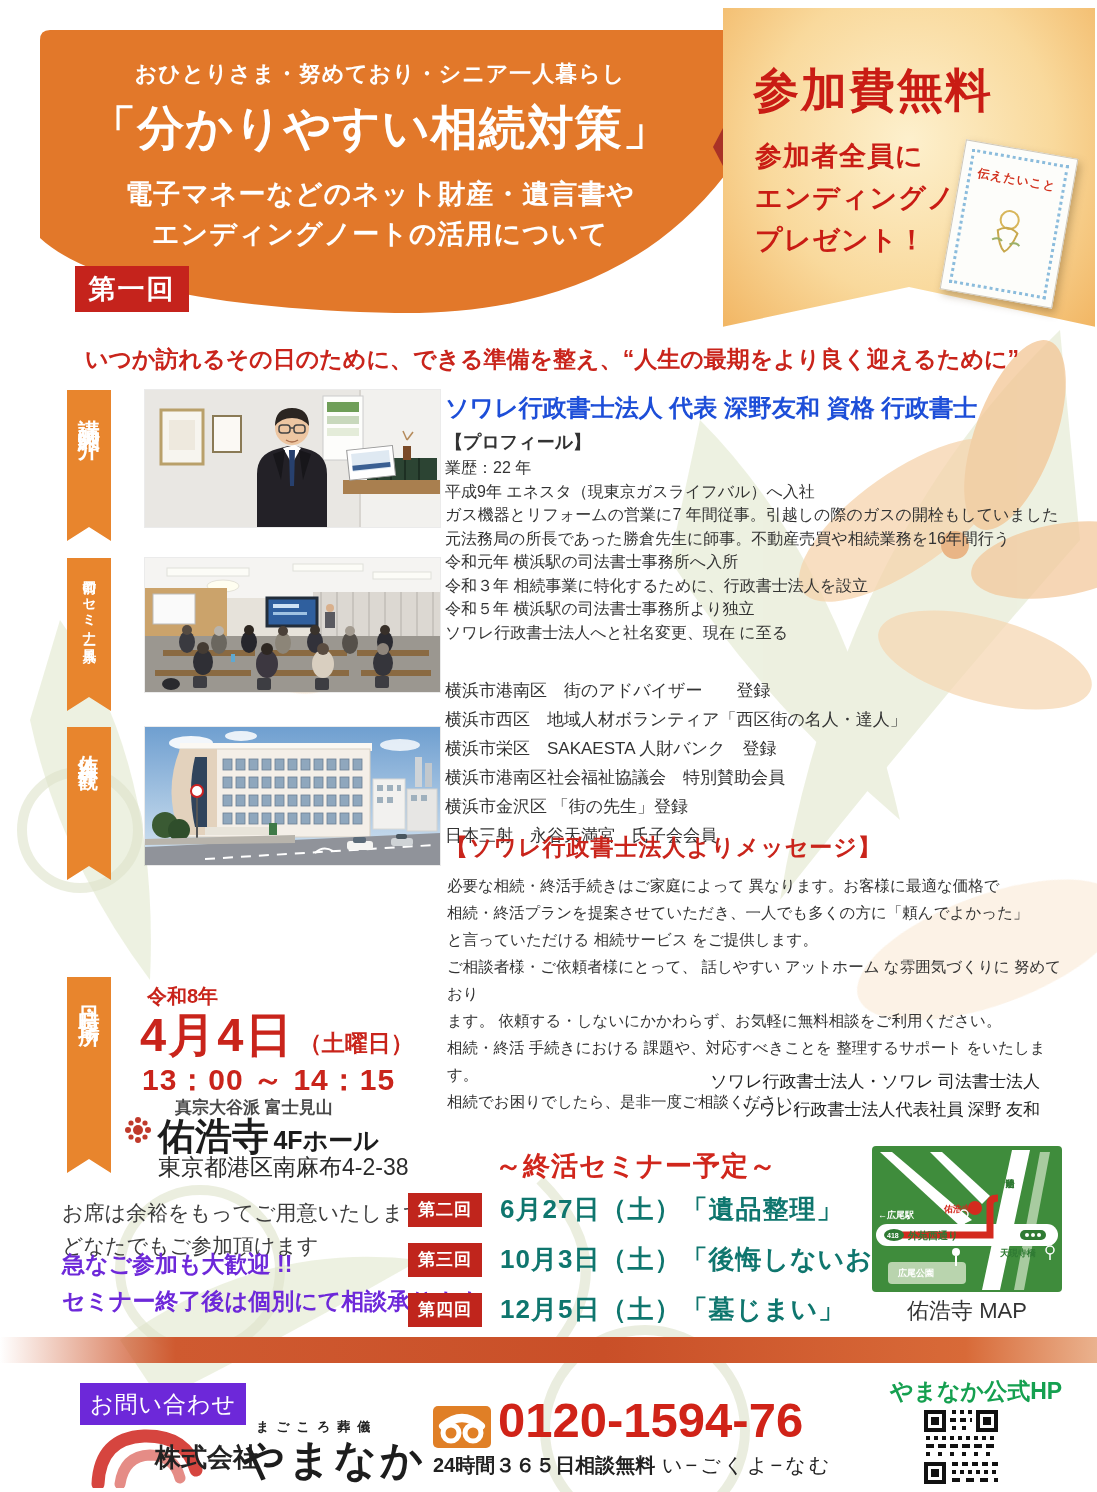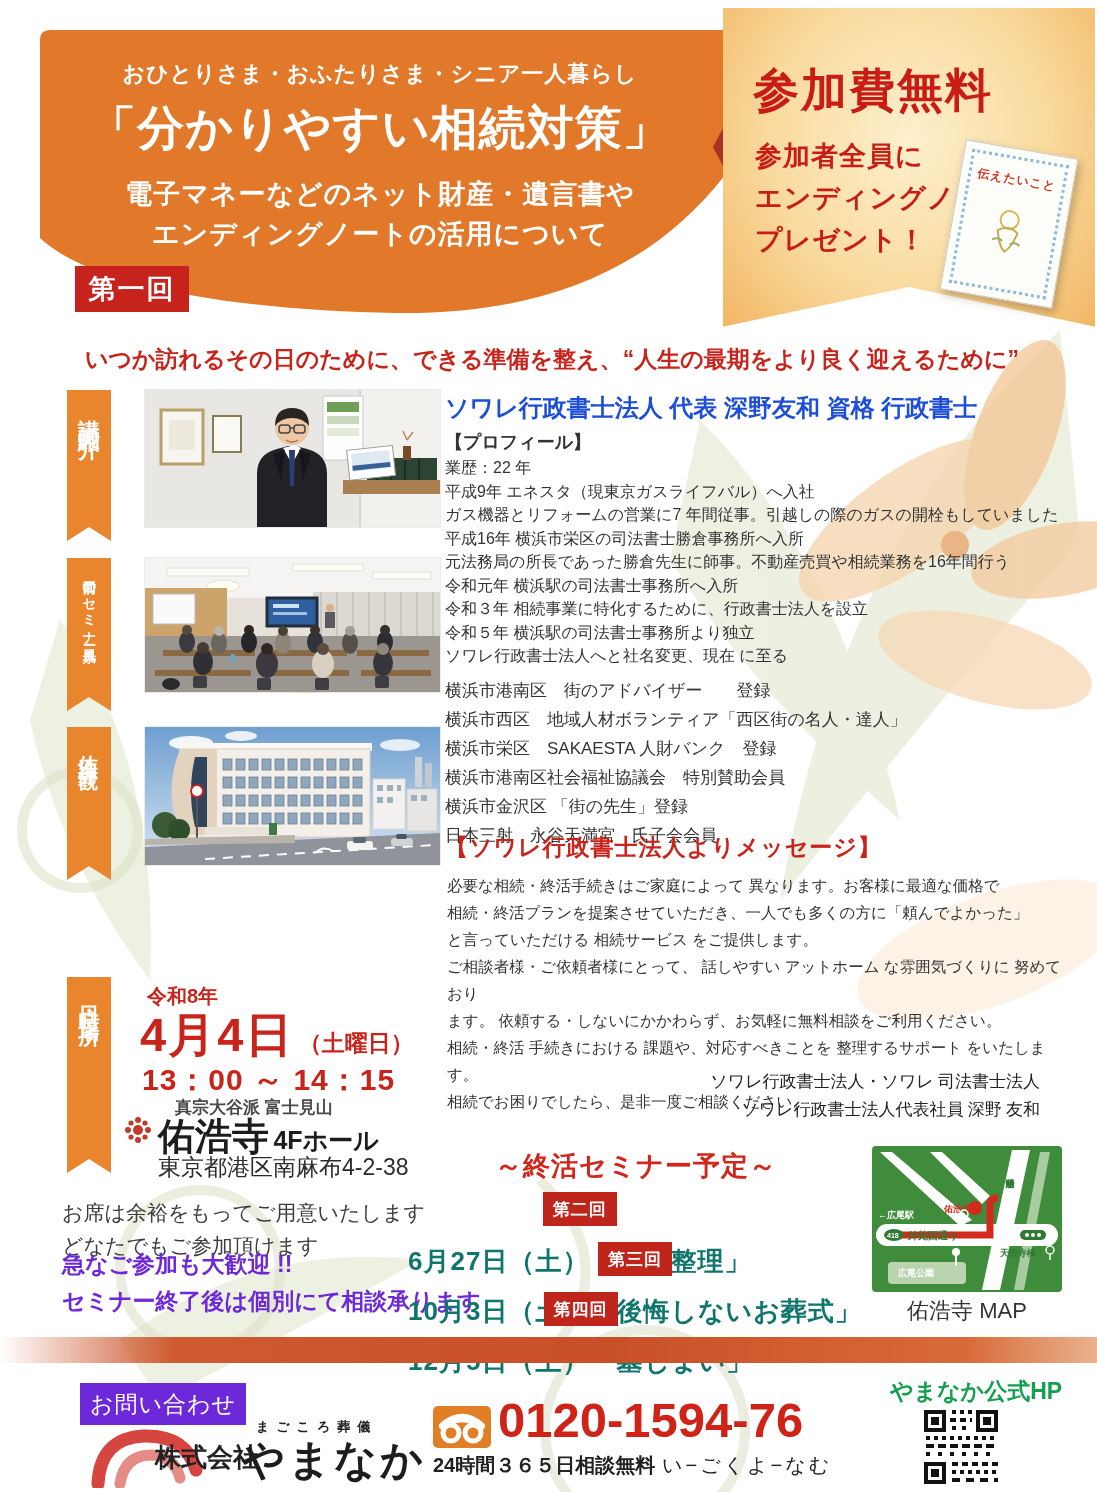--- a/index.html
+++ b/index.html
@@ -62,21 +62,21 @@
   .ev-venue{position:absolute;left:158px;top:1112px;color:#1c1c1c;}
   .ev-venue .v{font-size:37px;font-weight:900;font-family:"Liberation Serif","DejaVu Serif",serif;}
   .ev-venue .h{font-size:25px;font-weight:900;}
   .ev-addr{position:absolute;left:158px;top:1152px;font-size:23px;color:#2b2b2b;}
 
   .notes-gray{position:absolute;left:62px;top:1196px;font-size:21px;line-height:33px;color:#3c3c3c;}
   .notes-red{position:absolute;left:62px;top:1246px;font-size:23px;line-height:37px;font-weight:900;color:#6d28d9;}
 
   
   .sch-heading{position:absolute;left:495px;top:1148px;font-size:27px;font-weight:900;color:#d0261c;letter-spacing:1px;}
-  .sch-row{position:absolute;left:408px;display:flex;align-items:center;gap:18px;flex-direction:column;}
+  .sch-row{position:absolute;left:408px;display:flex;align-items:center;gap:18px;}
   .sch-badge{width:74px;height:34px;background:#c0251c;color:#fff;font-size:17px;font-weight:bold;
     display:flex;align-items:center;justify-content:center;letter-spacing:1px;}
   .sch-text{font-size:26px;font-weight:900;color:#0f766e;letter-spacing:1px;text-align:center;}
 
   .map-box{position:absolute;left:872px;top:1146px;width:190px;height:146px;}
   .map-caption{position:absolute;left:872px;top:1296px;width:190px;text-align:center;font-size:22px;color:#333;}
 
   .grad-bar{position:absolute;left:0;top:1337px;width:1097px;height:26px;
     background:linear-gradient(90deg,rgba(207,90,48,0) 0%,#cf5a30 16%,#c94f28 55%,#d86a38 88%,#eab28e 100%);}
 
@@ -120,21 +120,21 @@
       <ellipse cx="990" cy="950" rx="140" ry="55" transform="rotate(-20 990 950)"></ellipse>
       <ellipse cx="250" cy="640" rx="90" ry="34" transform="rotate(30 250 640)"></ellipse>
     </g>
     <path d="M120,448 l4,10 10,4 -10,4 -4,10 -4,-10 -10,-4 10,-4 z" fill="#ffffff" opacity="0.95"></path>
   </svg>
 
   <svg class="abs" width="690" height="290" viewBox="0 0 690 290" style="left:40px;top:30px;">
     <path d="M10,0 H685 V145 C600,255 475,285 355,283 C215,281 55,260 0,208 V10 Q0,0 10,0 Z" fill="#e2782a"></path>
   </svg>
   <div class="header-text">
-    <div class="tagline">おひとりさま・おふたりさま・シニア一人暮らし</div>
+    <div class="tagline">おひとりさま・努めており・シニア一人暮らし</div>
     <div class="main-title">「分かりやすい相続対策」</div>
     <div class="subtitle s1">電子マネーなどのネット財産・遺言書や</div>
     <div class="subtitle s2">エンディングノートの活用について</div>
   </div>
 
   <div class="red-fold"></div>
   <div class="gift-ribbon">
     <div class="gift-free">参加費無料</div>
     <div class="gift-line" style="top:130px;">参加者全員に</div>
     <div class="gift-line" style="top:172px;">エンディングノート</div>
@@ -374,21 +374,20 @@
       <rect x="251" y="107" width="11" height="5" rx="2" fill="#49565f"></rect>
     </svg>
   </div>
 
   <div class="speaker-line">ソワレ行政書士法人 代表 深野友和 資格 行政書士</div>
   <div class="p-heading">【プロフィール】</div>
   <div class="p-lines">
     <div>業歴：22 年</div>
     <div>平成9年 エネスタ（現東京ガスライフバル）へ入社</div>
     <div>ガス機器とリフォームの営業に7 年間従事。引越しの際のガスの開栓もしていました</div>
-    <div>平成16年 横浜市栄区の司法書士勝倉事務所へ入所</div>
     <div>元法務局の所長であった勝倉先生に師事。不動産売買や相続業務を16年間行う</div>
     <div>令和元年 横浜駅の司法書士事務所へ入所</div>
     <div>令和３年 相続事業に特化するために、行政書士法人を設立</div>
     <div>令和５年 横浜駅の司法書士事務所より独立</div>
     <div>ソワレ行政書士法人へと社名変更、現在 に至る</div>
   </div>
   <div class="p-regs">
     <div>横浜市港南区　街のアドバイザー　　登録</div>
     <div>横浜市西区　地域人材ボランティア「西区街の名人・達人」</div>
     <div>横浜市栄区　SAKAESTA 人財バンク　登録</div>

